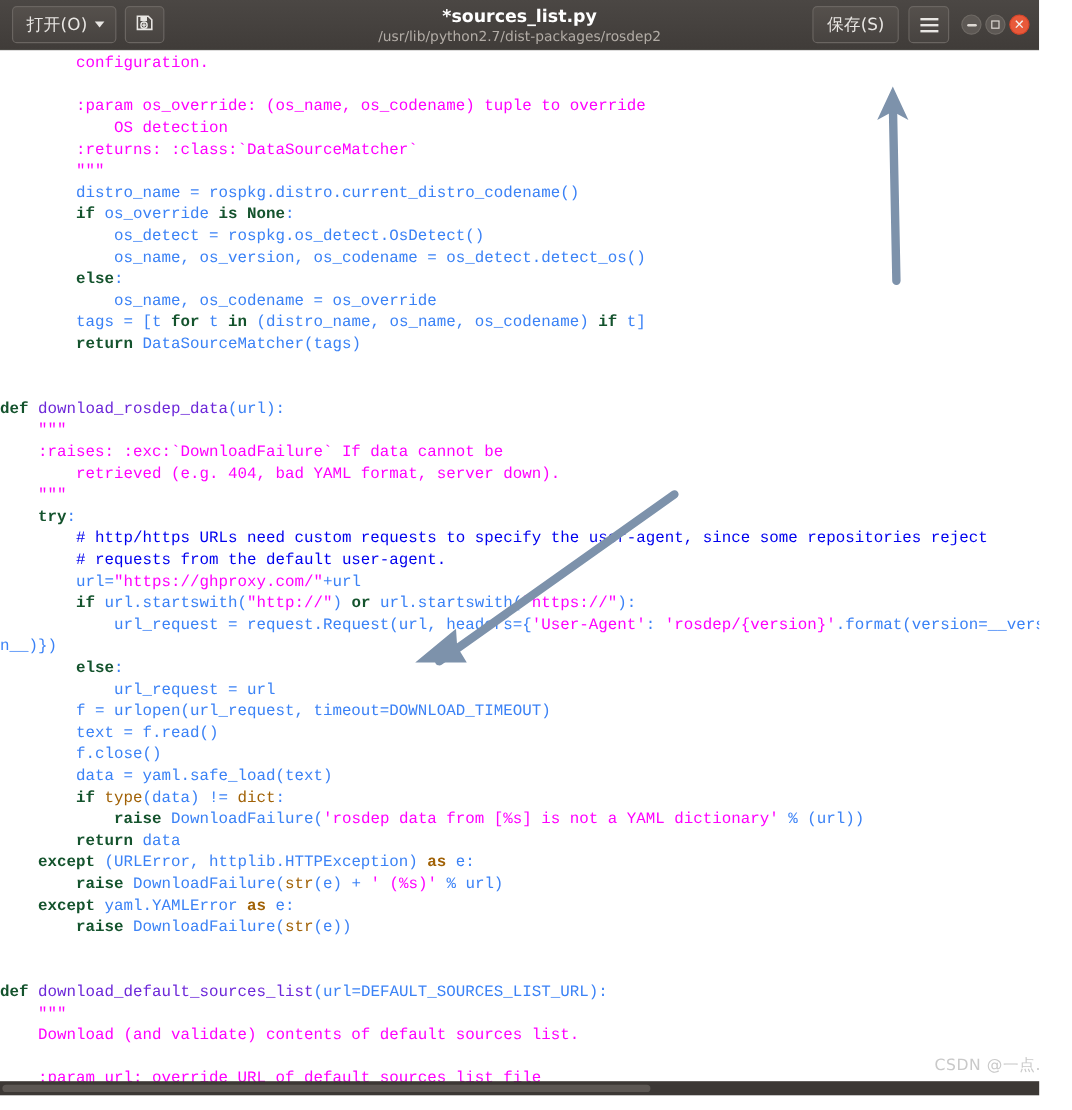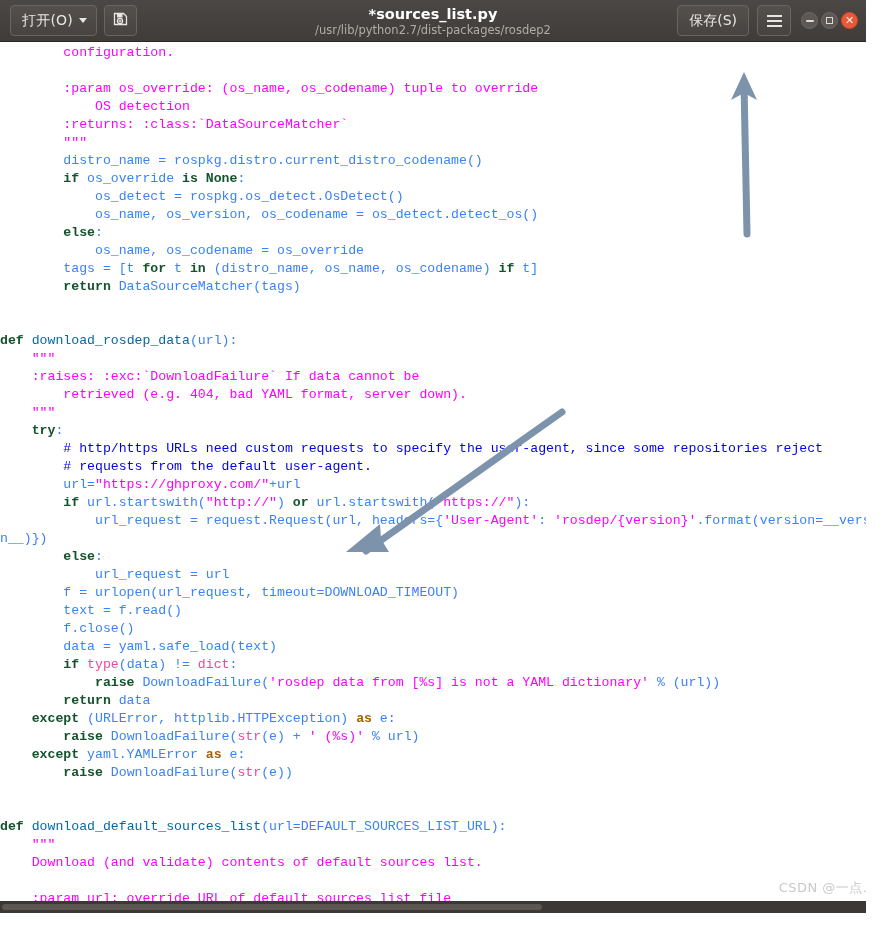--- a/index.html
+++ b/index.html
@@ -136,22 +136,22 @@
     line-height: 18px;
     color: #202020;
     white-space: pre-wrap;
     word-break: break-all;
     letter-spacing: 0px;
   }
 
   
   .kw   { color: #14532d; font-weight: bold; }   
   .as   { color: #a16207; font-weight: bold; }   
-  .fn   { color: #0369a1; }                      
-  .bi   { color: #ec4899; }                      
+  .fn   { color: #6d28d9; }                      
+  .bi   { color: #a16207; }                      
   .doc  { color: #ff00ff; }                      
   .str  { color: #ff00ff; }                      
   .cmt  { color: #0000ee; }                      
   .pl   { color: #3b82f6; }                      
 
   
   .annot { position: absolute; pointer-events: none; }
 
   
   .watermark {

